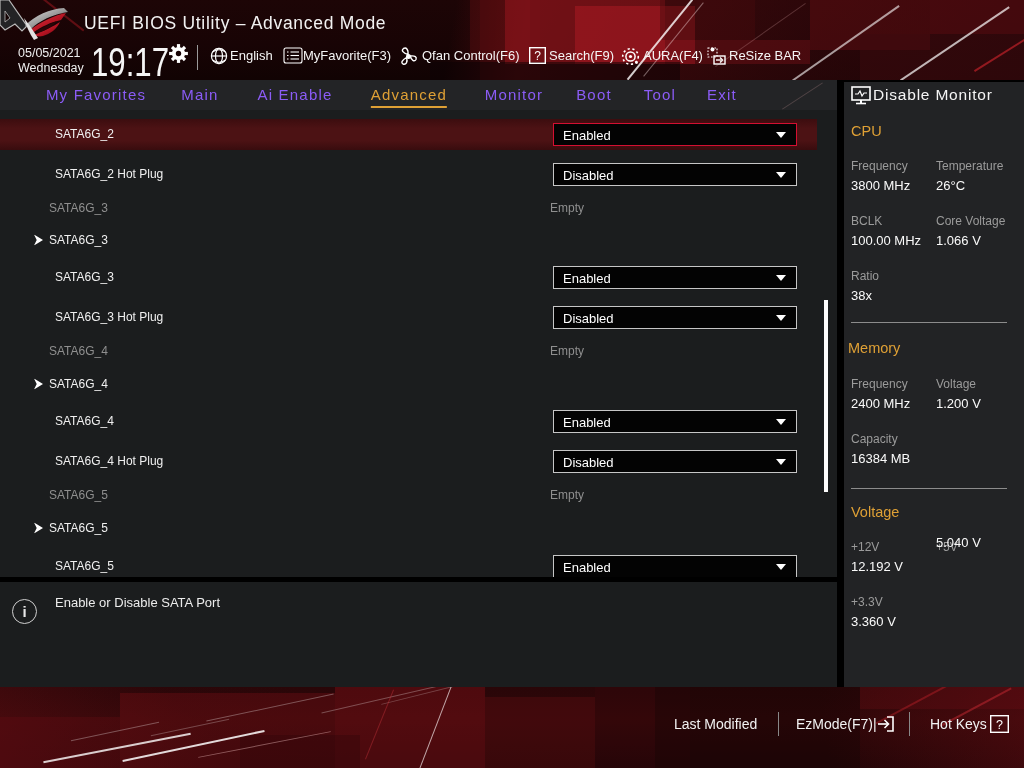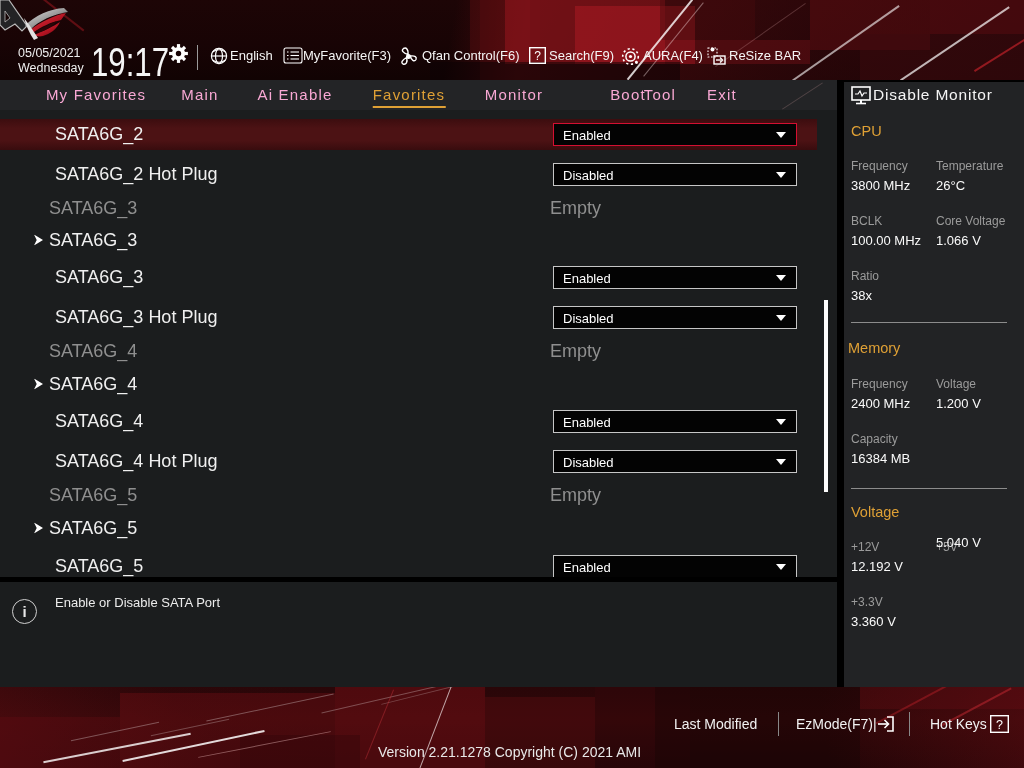--- a/index.html
+++ b/index.html
@@ -20,28 +20,28 @@
   #title { position:absolute; left:84px; top:13px; font-size:17.5px; letter-spacing:.7px; color:#f2f2f2; }
   #datebox { position:absolute; left:18px; top:46px; line-height:15px; font-size:12.5px; color:#eee; }
   #time { position:absolute; left:91px; top:40px; font-size:40px; color:#f5f5f5; transform:scaleX(.78); transform-origin:left center; }
   .vsep { position:absolute; width:1px; background:#9a9a9a; }
   .hicon { position:absolute; top:47px; }
   .hlabel { position:absolute; top:48px; font-size:13px; color:#f5f5f5; white-space:nowrap; }
 
   
   #menubar { position:absolute; left:0; top:80px; width:837px; height:30px; background:#232426; overflow:hidden; }
   #menubar .streak { position:absolute; }
-  .mitem { position:absolute; top:0; height:30px; line-height:29px; font-size:15px; letter-spacing:1.2px; color:#f9a8d4; transform:translateX(-50%); white-space:nowrap; }
+  .mitem { position:absolute; top:0; height:30px; line-height:29px; font-size:15px; letter-spacing:1.2px; color:#8b5cf6; transform:translateX(-50%); white-space:nowrap; }
   .mitem.sel { color:#dfa035; border-bottom:2px solid #dfa035; height:27px; line-height:27px; margin-top:1px;}
 
   
   #main { position:absolute; left:0; top:110px; width:837px; height:467px; background:#1b1d1e; overflow:hidden; }
   .row-red { position:absolute; left:0; top:9px; width:817px; height:31px;
      background:linear-gradient(180deg,#3c0d0f 0%, #4c1214 30%, #4c1214 70%, #380c0e 100%); }
-  .lbl { position:absolute; font-size:18px; color:#f0f0f0; white-space:nowrap; transform:translateY(-50%); }
+  .lbl { position:absolute; font-size:12px; color:#f0f0f0; white-space:nowrap; transform:translateY(-50%); }
   .lbl.gray { color:#8f8f8f; }
   .arrow { position:absolute; width:9px; height:11px; background:#fff; clip-path:polygon(0 0, 100% 50%, 0 100%, 30% 50%); transform:translateY(-50%); }
   .sel-box { position:absolute; left:553px; width:244px; height:23px; background:#030303; border:1px solid #c6c6c6; }
   .sel-box.active { border-color:#d40f31; }
   .sel-box .txt { position:absolute; left:9px; top:50%; transform:translateY(-50%); font-size:13px; color:#fff; }
   .sel-box .tri { position:absolute; right:10px; top:50%; margin-top:-3px; width:0; height:0; border-top:6.5px solid #fff; border-left:5.5px solid transparent; border-right:5.5px solid transparent; }
   #scrollbar { position:absolute; left:824px; top:190px; width:4px; height:192px; background:#fdfdfd; }
 
   
   #divider { position:absolute; left:0; top:577px; width:837px; height:5px; background:#000; }
@@ -103,20 +103,21 @@
       </linearGradient>
     </defs>
     <path d="M0,0 L9,0 L27,26 L22,31 L15,24 L5,30 L0,25 Z" fill="#232325" stroke="#b8b8b8" stroke-width="1.2"></path>
     <path d="M5,11 L10,18 L5,22 Z" fill="#140404" stroke="#b8b8b8" stroke-width="0.8"></path>
     <path d="M25,26 C35,15 50,9 64,8 L68,12 C53,14 39,21 31,29 Z" fill="url(#sil)"></path>
     <path d="M30,30 C42,21 55,15 66,13 L61,20 C51,22 41,27 34,32 Z" fill="url(#red)"></path>
     <path d="M34,35 C44,31 54,26 60,22 C57,29 50,34 43,36 C39,37 36,36 34,35 Z" fill="url(#red)"></path>
     <path d="M36,31 C44,27 52,23 57,21 C53,26 46,30 40,32 Z" fill="#2a0507"></path>
     <path d="M24,18 L30,26 L38,38 L34,40 C30,34 26,26 24,18 Z" fill="#e2e2e2"></path>
   </svg>
+  <div id="title">UEFI BIOS Utility – Advanced Mode</div>
   <div id="datebox">05/05/2021<br>Wednesday</div>
   <div id="time">19:17</div>
   <svg class="abs" style="left:168px;top:43px" width="21" height="21" viewBox="0 0 21 21">
     <g fill="#fff">
       <circle cx="10.5" cy="10.5" r="6.6"></circle>
       <rect x="8.9" y="1.1" width="3.2" height="3.6"></rect>
       <rect x="8.9" y="16.3" width="3.2" height="3.6"></rect>
       <rect x="1.1" y="8.9" width="3.6" height="3.2"></rect>
       <rect x="16.3" y="8.9" width="3.6" height="3.2"></rect>
       <g transform="rotate(45 10.5 10.5)">
@@ -177,23 +178,23 @@
     <path d="M13,10.5 L15.5,13 L13,15.5" stroke-width="1.4"></path>
   </svg>
   <div class="hlabel" style="left:729px">ReSize BAR</div>
 </div>
 
 <div id="menubar">
   <div class="streak" style="left:802px;top:-8px;height:48px;background:rgba(255,190,190,.20);transform:rotate(57deg);width:1px"></div>
   <div class="mitem" style="left:96px">My Favorites</div>
   <div class="mitem" style="left:200px">Main</div>
   <div class="mitem" style="left:295px">Ai Enable</div>
-  <div class="mitem sel" style="left:409px">Favorites</div>
+  <div class="mitem sel" style="left:409px">Advanced</div>
   <div class="mitem" style="left:514px">Monitor</div>
-  <div class="mitem" style="left:628px">Boot</div>
+  <div class="mitem" style="left:594px">Boot</div>
   <div class="mitem" style="left:660px">Tool</div>
   <div class="mitem" style="left:722px">Exit</div>
 </div>
 
 <div id="main">
   <div class="row-red"></div>
 
   <div class="lbl" style="left:55px;top:24px">SATA6G_2</div>
   <div class="sel-box active" style="top:13px">
       <span class="txt">Enabled</span>
@@ -340,14 +341,13 @@
     <path d="M10,2 L16,2 L16,16 L10,16"></path>
     <line x1="1" y1="9" x2="11" y2="9"></line>
     <path d="M7.5,5 L11.5,9 L7.5,13"></path>
   </svg>
   <div class="vsep" style="left:909px;top:25px;height:24px;background:#888"></div>
   <div class="flabel" style="left:930px;top:37px">Hot Keys</div>
   <svg class="abs" style="left:990px;top:28px" width="19" height="18" viewBox="0 0 19 18">
     <rect x="0.7" y="0.7" width="17.6" height="16.6" fill="none" stroke="#fff" stroke-width="1.4"></rect>
     <text x="9.5" y="13.5" text-anchor="middle" font-size="12.5" fill="#fff" font-family="Liberation Sans">?</text>
   </svg>
-  <div class="flabel" style="left:378px;top:65px;color:#e8e8e8">Version 2.21.1278 Copyright (C) 2021 AMI</div>
 </div>
 
 </body></html>

